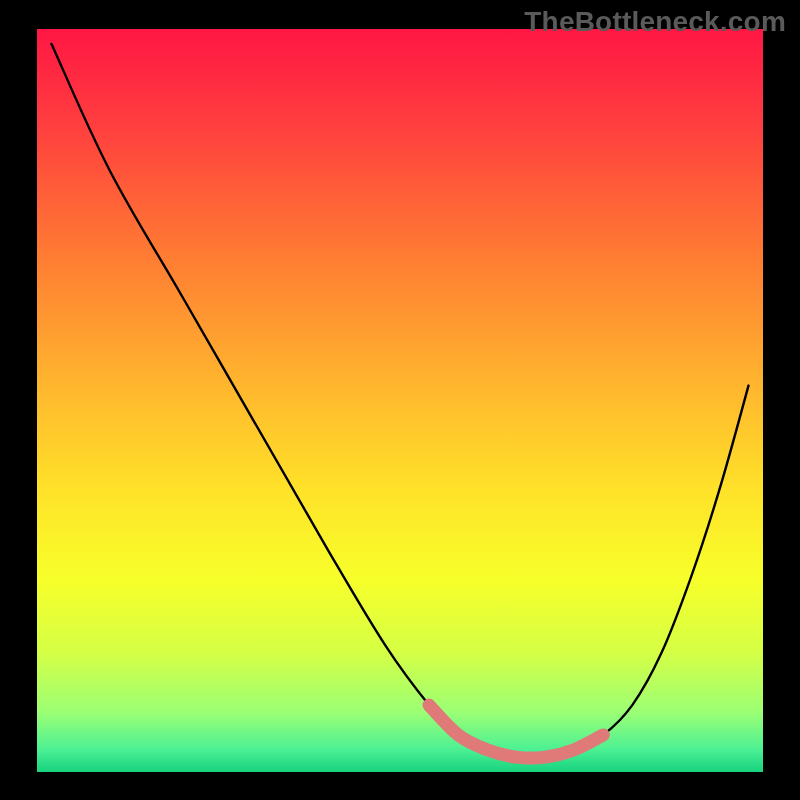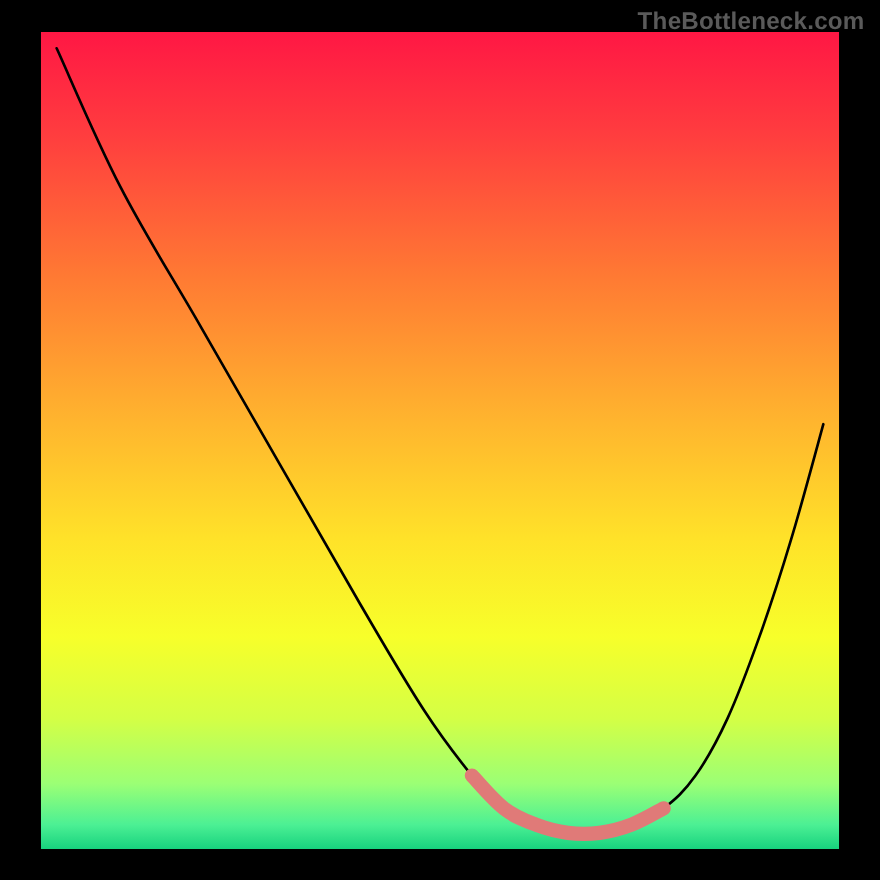--- a/index.html
+++ b/index.html
@@ -15,21 +15,21 @@
     position: relative;
     width: 800px;
     height: 800px;
     background: #000;
   }
   .watermark {
     position: absolute;
     top: 6px;
     right: 14px;
     color: #5a5a5a;
-    font-size: 22px;
+    font-size: 28px;
     font-weight: 600;
     letter-spacing: 0.2px;
     z-index: 10;
     user-select: none;
   }
   .plot-frame {
     position: absolute;
     left: 37px;
     top: 29px;
     width: 726px;   

